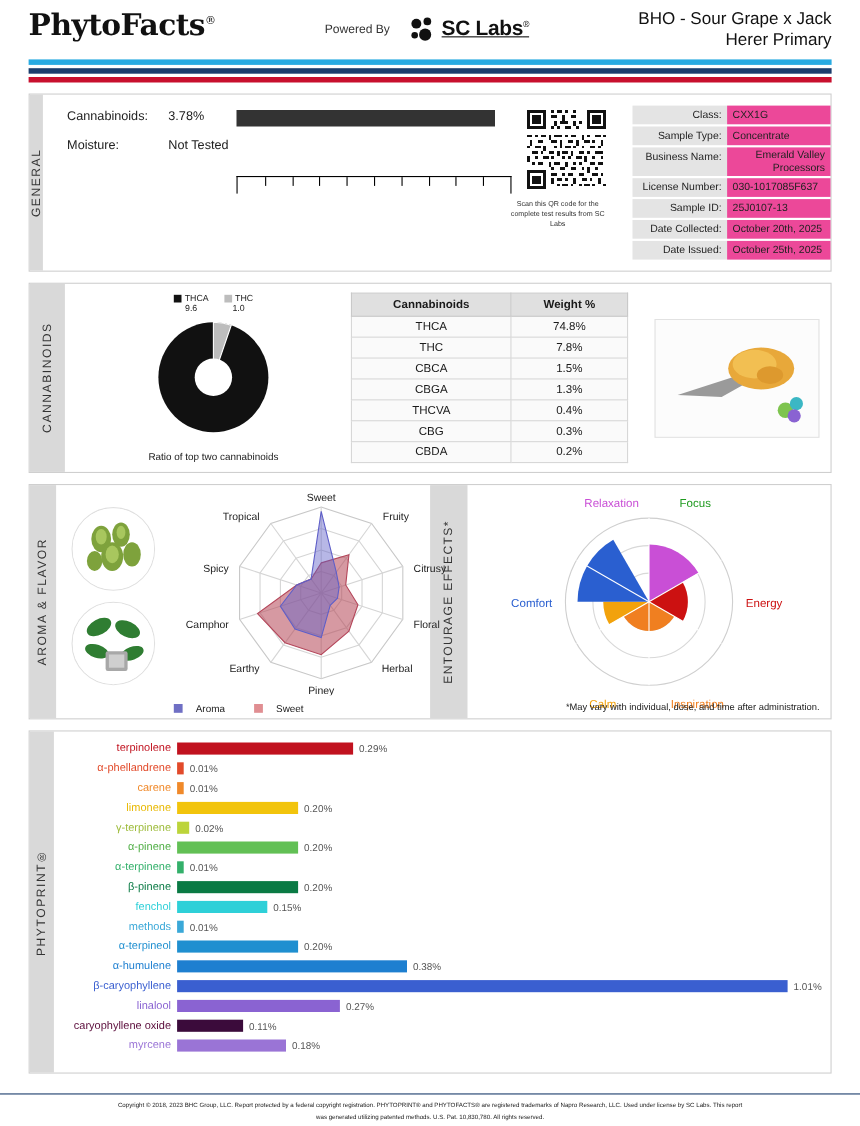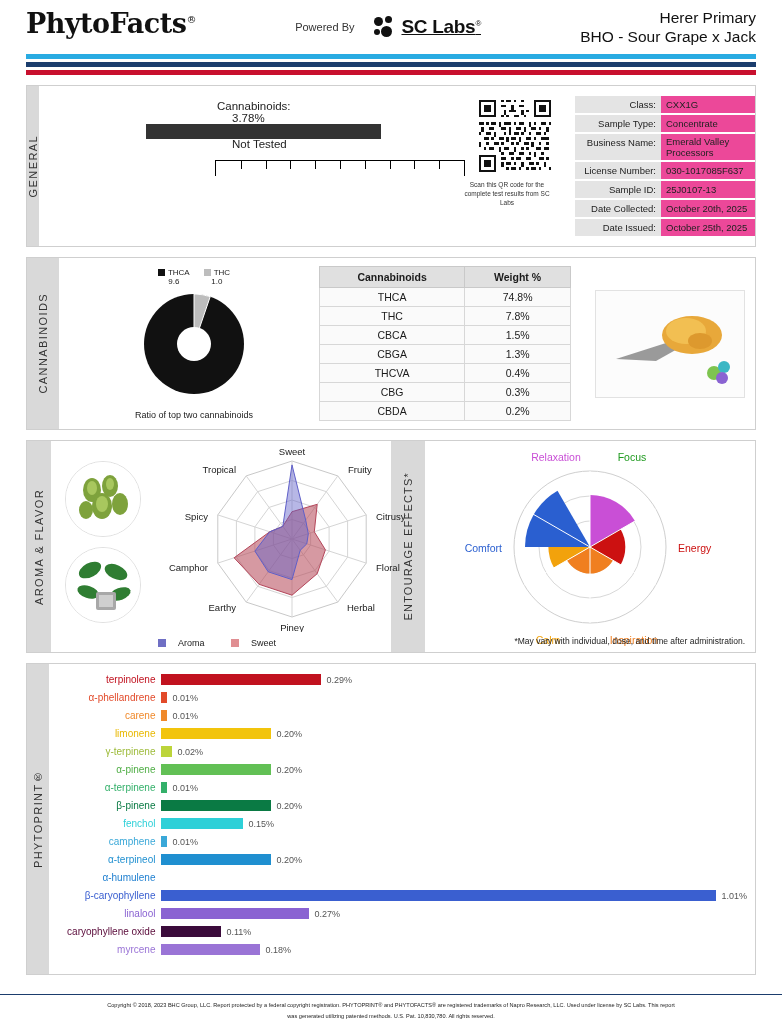--- a/index.html
+++ b/index.html
@@ -39,36 +39,36 @@
 
   
   .panel { display: flex; border: 1px solid #cfcfcf; margin: 0 14px 10px 14px; background: #fff; }
   .panel-label { width: 34px; background: #d9d9d9; display: flex; align-items: center; justify-content: center; }
   .panel-label span { writing-mode: vertical-rl; transform: rotate(180deg); font-size: 11px; letter-spacing: 1.4px; color: #333; font-weight: 400; }
   .panel-body { flex: 1; position: relative; }
 
   
   #general .panel-body { display: flex; padding: 10px 8px 8px 8px; }
   .gen-left { flex: 1 1 auto; padding-left: 14px; padding-top: 4px; }
-  .gen-row { display: flex; align-items: center; height: 26px; flex-direction: column; }
+  .gen-row { display: flex; align-items: flex-start; height: 26px; }
   .gen-key { width: 92px; font-size: 11.5px; color: #222; }
   .gen-val { width: 62px; font-size: 11.5px; color: #222; }
   .gen-bar-wrap { width: 235px; height: 15px; position: relative; }
   .gen-bar { height: 15px; }
   .gen-bar.dark { background: #333; }
   .gen-bar.light { background: #b3b3b3; }
   .gen-axis { margin-left: 154px; width: 250px; height: 16px; border-left: 1px solid #000; border-right: 1px solid #000; border-top: 1px solid #000; position: relative; margin-top: 8px; }
   .gen-axis i { position: absolute; top: 0; width: 1px; height: 8px; background: #000; }
   .qr { width: 72px; height: 72px; margin: 4px 16px 0 6px; }
   .qr-note { font-size: 6.5px; text-align: center; color: #333; line-height: 9px; width: 96px; margin-left: -6px; margin-top: 4px; }
   .gen-right { width: 180px; }
   .info-row { display: flex; font-size: 9.5px; line-height: 13px; margin-bottom: 2px; }
   .info-k { width: 86px; text-align: right; padding: 2px 5px; background: #e4e4e4; color: #222; }
   .info-v { flex: 1; padding: 2px 5px; background: #ec4899; color: #222; }
-  .info-v.tall { line-height: 11px; }
+  .info-v.tall { line-height: 11px; text-align: right; }
 
   
   #cannabinoids .panel-body { display: flex; padding: 8px 10px; align-items: center; }
   .donut-block { width: 250px; text-align: center; }
   .donut-legend { font-size: 8px; display: flex; justify-content: center; gap: 14px; margin-bottom: 2px; }
   .donut-legend div { text-align: center; }
   .donut-legend .sw { display: inline-block; width: 7px; height: 7px; margin-right: 3px; vertical-align: -1px; }
   .donut-legend .sw.thca { background: #111; }
   .donut-legend .sw.thc { background: #bdbdbd; }
   .donut-caption { font-size: 9px; color: #222; margin-top: 6px; }
@@ -117,22 +117,22 @@
         <span class="sclabs-dots">
             <i></i>
             <i></i>
             <i></i>
             <i></i>
           </span>
         <span class="sclabs-name"><span>SC Labs</span><sup>®</sup></span>
       </span>
     </div>
     <div class="sample-title">
+      <div>BHO - Sour Grape x Jack</div>
       <div>Herer Primary</div>
-      <div>BHO - Sour Grape x Jack</div>
     </div>
   </div>
 
   <div class="stripes">
     <div class="stripe-blue"></div>
     <div class="stripe-navy"></div>
     <div class="stripe-red"></div>
   </div>
 
   <div class="panel" id="general">
@@ -578,35 +578,39 @@
           </div>
       </div>
       <div class="terp-row">
         <div class="terp-name" style="color:#2ed0d8">fenchol</div>
         <div class="terp-bar-zone">
             <div class="terp-bar" style="width:82px;background:#2ed0d8"></div>
             <div class="terp-val">0.15%</div>
           </div>
       </div>
       <div class="terp-row">
-        <div class="terp-name" style="color:#3aa8d8">camphene</div>
+        <div class="terp-name" style="color:#3aa8d8">methods</div>
         <div class="terp-bar-zone">
             <div class="terp-bar" style="width:6px;background:#3aa8d8"></div>
             <div class="terp-val">0.01%</div>
           </div>
       </div>
       <div class="terp-row">
         <div class="terp-name" style="color:#1f8fd0">α-terpineol</div>
         <div class="terp-bar-zone">
             <div class="terp-bar" style="width:110px;background:#1f8fd0"></div>
             <div class="terp-val">0.20%</div>
           </div>
       </div>
       <div class="terp-row">
         <div class="terp-name" style="color:#1e7fd0">α-humulene</div>
+        <div class="terp-bar-zone">
+            <div class="terp-bar" style="width:209px;background:#1e7fd0"></div>
+            <div class="terp-val">0.38%</div>
+          </div>
       </div>
       <div class="terp-row">
         <div class="terp-name" style="color:#3a5fd0">β-caryophyllene</div>
         <div class="terp-bar-zone">
             <div class="terp-bar" style="width:555px;background:#3a5fd0"></div>
             <div class="terp-val">1.01%</div>
           </div>
       </div>
       <div class="terp-row">
         <div class="terp-name" style="color:#8a63d2">linalool</div>

